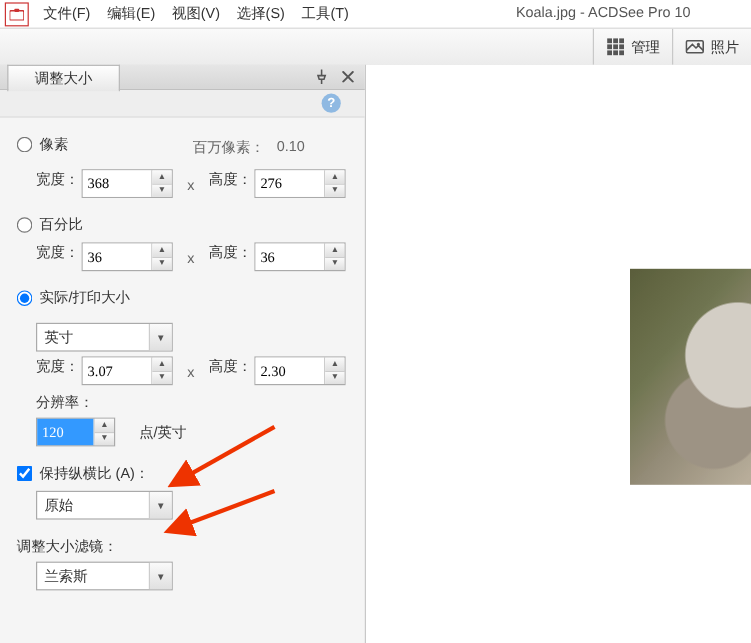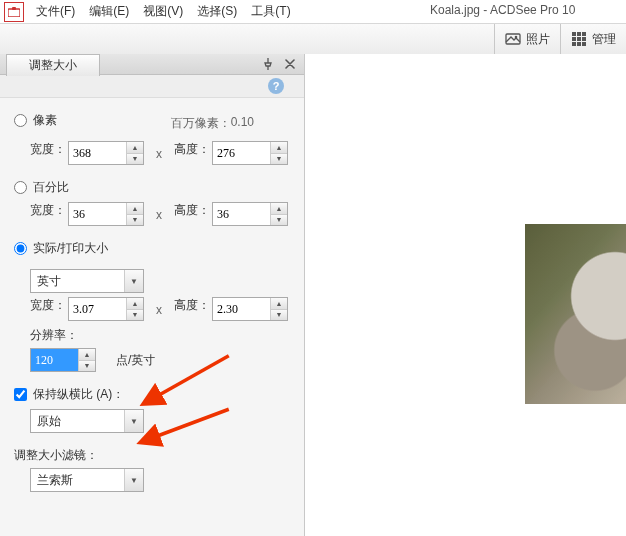--- a/index.html
+++ b/index.html
@@ -300,48 +300,48 @@
       <span>文件(F)</span>
       <span>编辑(E)</span>
       <span>视图(V)</span>
       <span>选择(S)</span>
       <span>工具(T)</span>
     </div>
     <div class="window-title">Koala.jpg - ACDSee Pro 10</div>
   </div>
 
   <div class="toolbar2">
-    <div class="tool-btn">
-      <span class="ico">
-        <svg width="16" height="16" viewBox="0 0 16 16">
-          <rect x="1" y="3" width="14" height="10" rx="1" fill="none" stroke="#555" stroke-width="1.3"></rect>
-          <polyline points="1,11 6,6 9,9 11,7 15,11" fill="none" stroke="#555" stroke-width="1.3"></polyline>
-          <circle cx="11" cy="6" r="1.3" fill="#555"></circle>
-        </svg>
-      </span>
-      <span>照片</span>
-    </div>
     <div class="tool-btn">
       <span class="ico">
         <svg width="16" height="16" viewBox="0 0 16 16">
           <g fill="#555">
             <rect x="1" y="1" width="4" height="4"></rect>
               <rect x="6" y="1" width="4" height="4"></rect>
               <rect x="11" y="1" width="4" height="4"></rect>
             <rect x="1" y="6" width="4" height="4"></rect>
               <rect x="6" y="6" width="4" height="4"></rect>
               <rect x="11" y="6" width="4" height="4"></rect>
             <rect x="1" y="11" width="4" height="4"></rect>
               <rect x="6" y="11" width="4" height="4"></rect>
               <rect x="11" y="11" width="4" height="4"></rect>
           </g>
         </svg>
       </span>
       <span>管理</span>
     </div>
+    <div class="tool-btn">
+      <span class="ico">
+        <svg width="16" height="16" viewBox="0 0 16 16">
+          <rect x="1" y="3" width="14" height="10" rx="1" fill="none" stroke="#555" stroke-width="1.3"></rect>
+          <polyline points="1,11 6,6 9,9 11,7 15,11" fill="none" stroke="#555" stroke-width="1.3"></polyline>
+          <circle cx="11" cy="6" r="1.3" fill="#555"></circle>
+        </svg>
+      </span>
+      <span>照片</span>
+    </div>
   </div>
 
   <div class="panel">
     <div class="panel-header">
       <div class="panel-tab">调整大小</div>
       <div class="right-ico pin-ico">
         <svg width="10" height="12" viewBox="0 0 10 12">
             <path d="M5 0v5M2 5h6l-1 3H3zM5 8v4" stroke="#555" stroke-width="1.3" fill="none" stroke-linecap="round"></path>
           </svg>
       </div>
@@ -356,21 +356,21 @@
     </div>
 
     <div class="panel-body">
 
       <div class="section">
         <div class="radio-row" style="justify-content:space-between; padding-right:40px;">
           <label class="radio-row">
             <input type="radio" name="mode" style="">
             <span>像素</span>
           </label>
-          <span style="display:flex; ">
+          <span style="display:flex; gap:10px;">
             <span class="mp-display">百万像素：</span>
             <span class="mp-display">0.10</span>
           </span>
         </div>
         <div class="wh-row">
           <div class="field">
             <span class="field-label">宽度：</span>
             <div class="spinner spinner-narrow">
               <input value="368" style="">
               <div class="spinner-btns">

